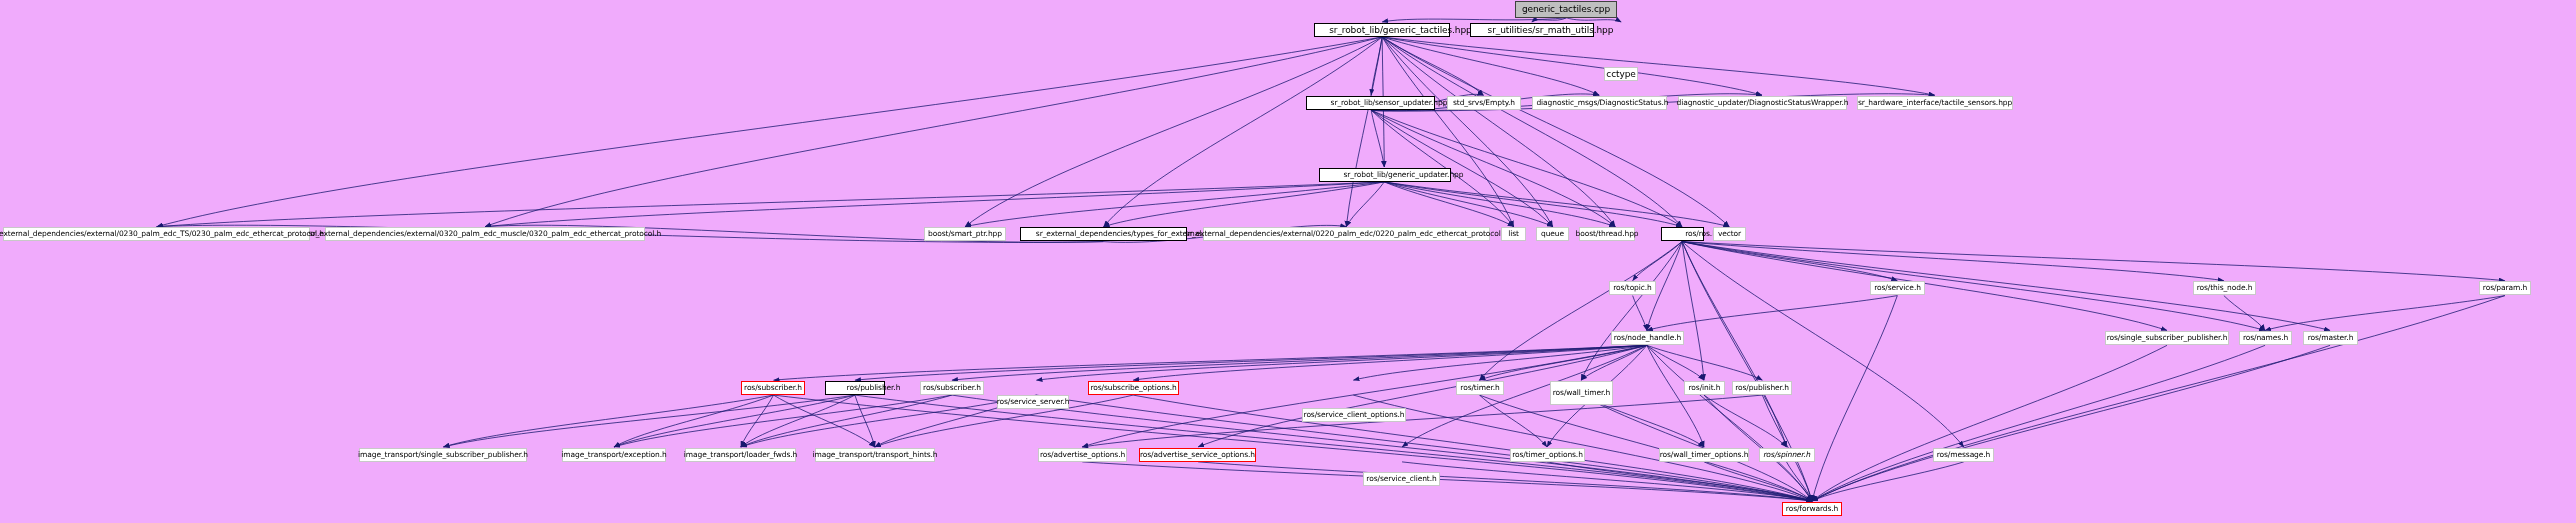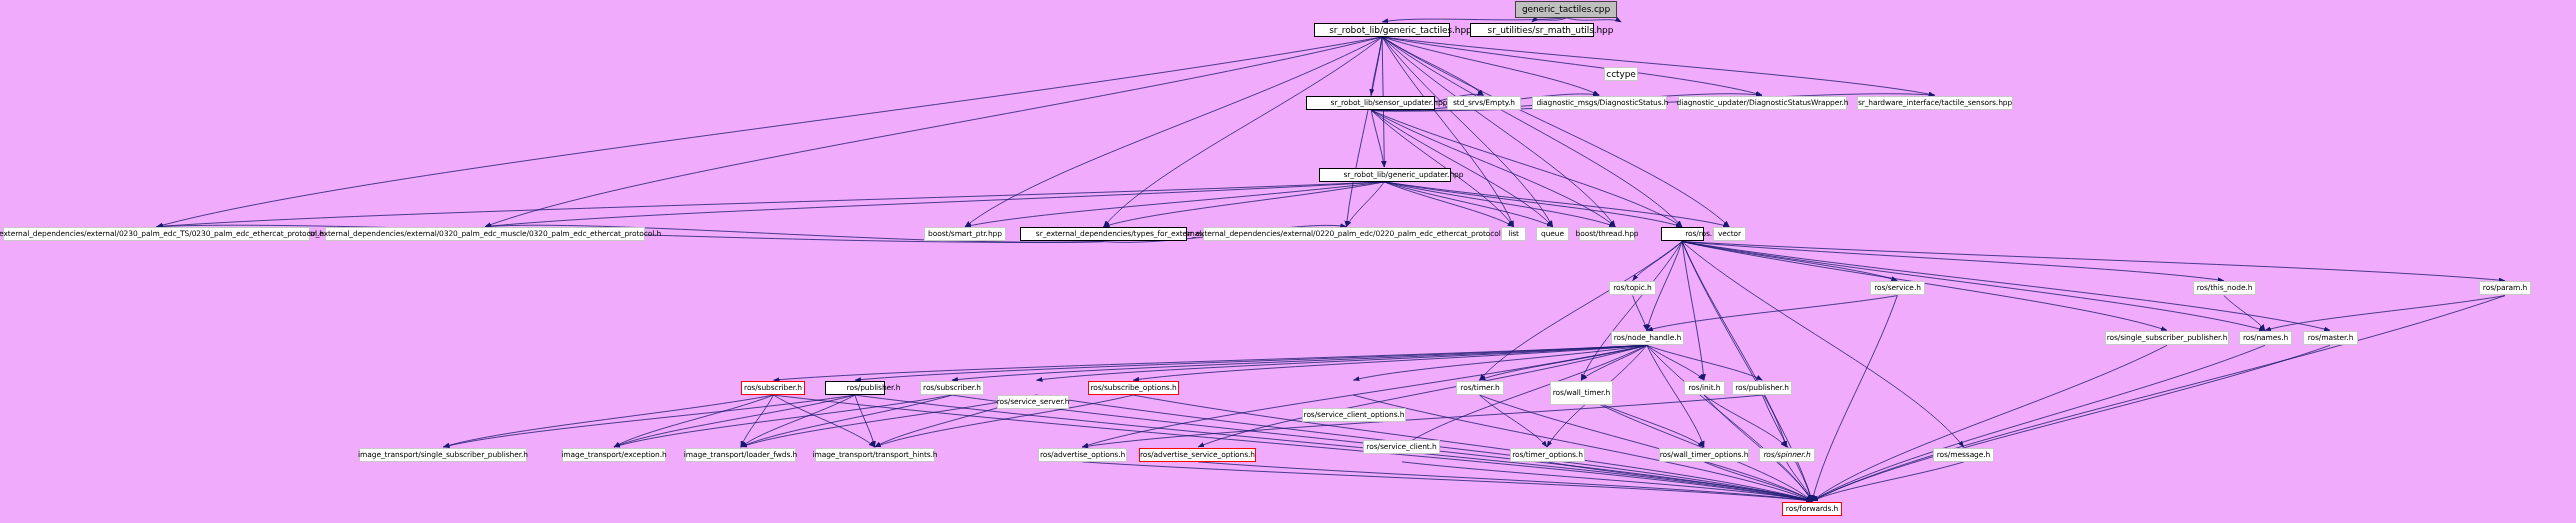--- a/index.html
+++ b/index.html
@@ -226,21 +226,21 @@
       <div class="node plain" style="left: 1456px; top: 381px; width: 48px; height: 14.2px;">ros/timer.h</div>
       <div class="node plain" style="left: 1550px; top: 381px; width: 63px; height: 24px;">ros/wall_timer.h</div>
       <div class="node plain" style="left: 1684px; top: 381px; width: 41px; height: 14.2px;">ros/init.h</div>
       <div class="node plain" style="left: 1732px; top: 381px; width: 60px; height: 14.2px;">ros/publisher.h</div>
       <div class="node plain" style="left: 359px; top: 448px; width: 168px; height: 14.2px;">image_transport/single_subscriber_publisher.h</div>
       <div class="node plain" style="left: 562px; top: 448px; width: 104px; height: 14.2px;">image_transport/exception.h</div>
       <div class="node plain" style="left: 685px; top: 448px; width: 111px; height: 14.2px;">image_transport/loader_fwds.h</div>
       <div class="node plain" style="left: 815px; top: 448px; width: 120px; height: 14.2px;">image_transport/transport_hints.h</div>
       <div class="node plain" style="left: 1038px; top: 448px; width: 89px; height: 14.2px;">ros/advertise_options.h</div>
       <div class="node red" style="left: 1139px; top: 448px; width: 117px; height: 14.2px;">ros/advertise_service_options.h</div>
-      <div class="node plain" style="left: 1363px; top: 440px; width: 77px; height: 14.2px;">ros/service_client.h</div>
+      <div class="node plain" style="left: 1363px; top: 472px; width: 77px; height: 14.2px;">ros/service_client.h</div>
       <div class="node plain" style="left: 1510px; top: 448px; width: 75px; height: 14.2px;">ros/timer_options.h</div>
       <div class="node plain" style="left: 1659px; top: 448px; width: 90px; height: 14.2px;">ros/wall_timer_options.h</div>
       <div class="node plain" style="left: 1759px; top: 448px; width: 56px; height: 14.2px; font-style: italic;">ros/spinner.h</div>
       <div class="node plain" style="left: 1933px; top: 448px; width: 61px; height: 14.2px;">ros/message.h</div>
       <div class="node red" style="left: 1782px; top: 502px; width: 60px; height: 14.2px;">ros/forwards.h</div>
     </div>
 </div>
 
 
 </body></html>

